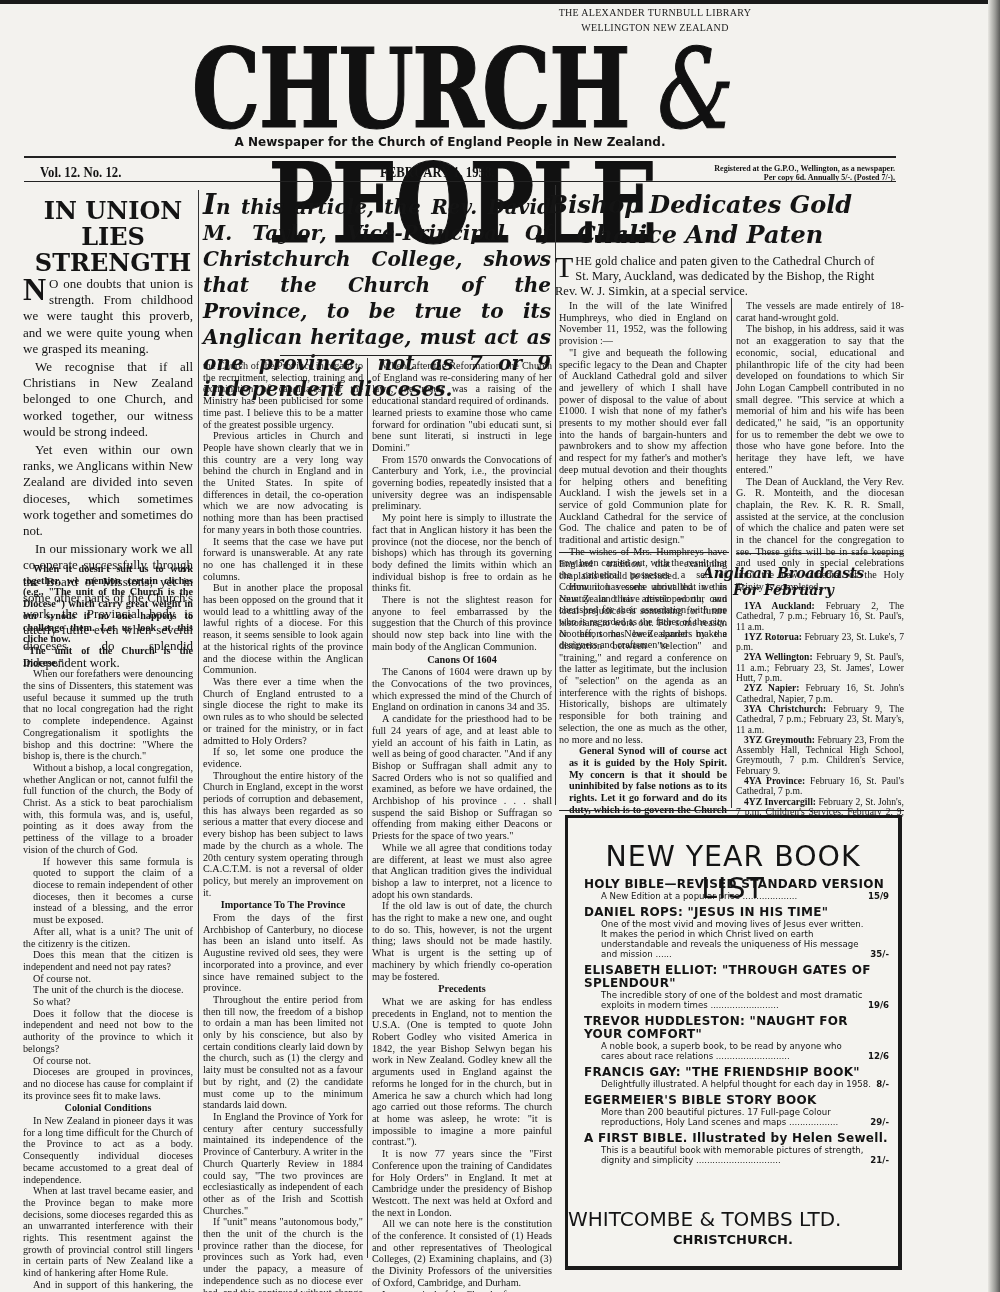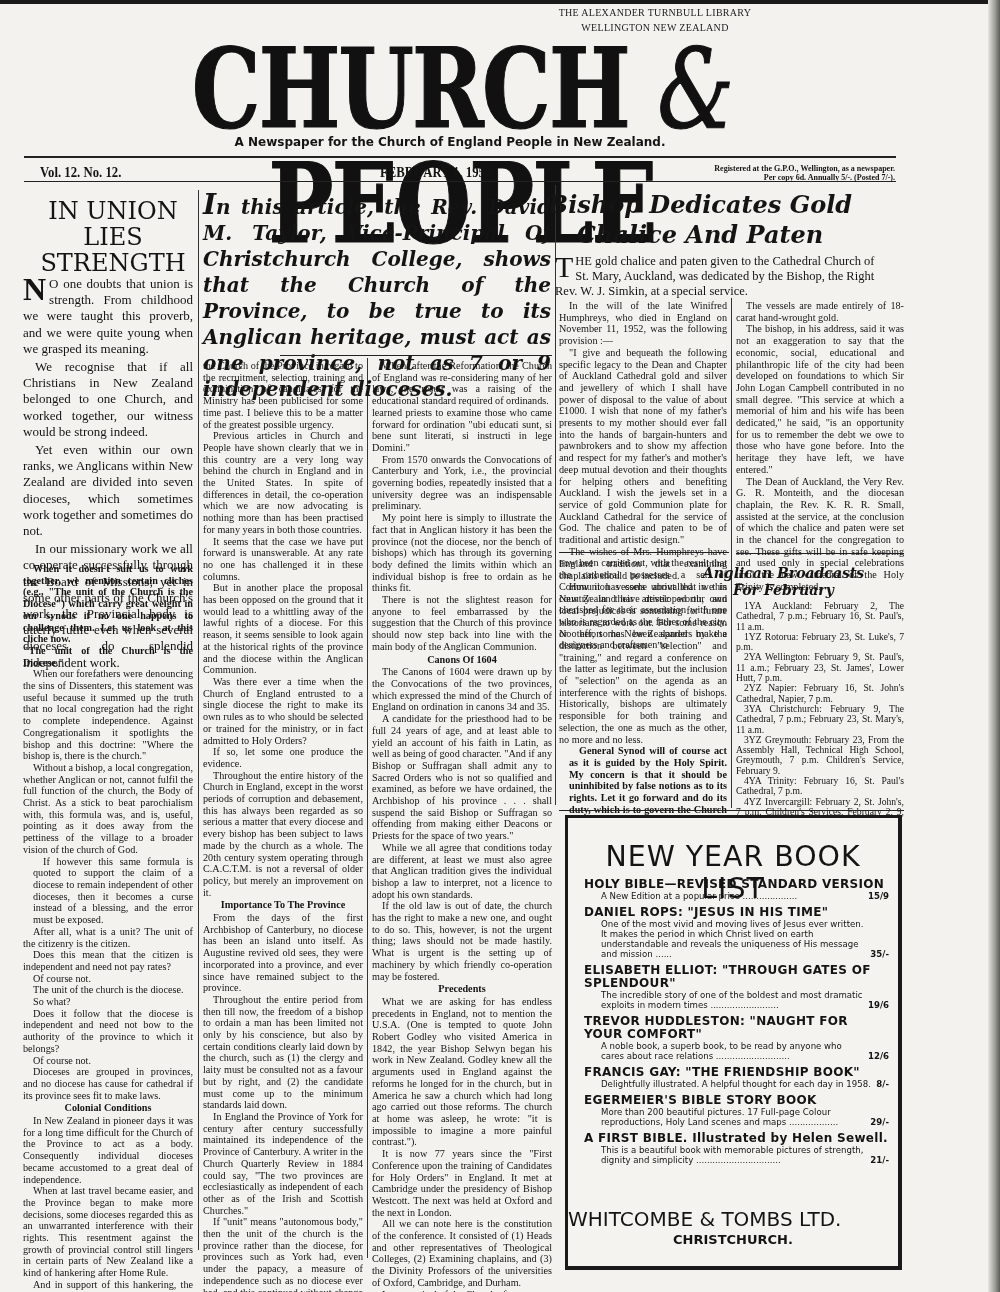--- a/index.html
+++ b/index.html
@@ -32,42 +32,42 @@
   .reg { position: absolute; top: 164px; left: 655px; width: 240px; text-align: right;
     font-size: 8px; line-height: 9px; font-weight: bold; }
 
   .col { position: absolute; font-size: 10.2px; line-height: 11.7px; text-align: justify; }
   .col p { margin: 0; text-indent: 10px; }
   .col .sub { text-align: center; font-weight: bold; text-indent: 0; margin: 1px 0; }
   .col .bold { font-weight: bold; }
   .vline { position: absolute; width: 1px; background: #333; }
 
   .h-union { position: absolute; top: 198px; left: 28px; width: 170px; text-align: center;
-    font-family: "DejaVu Serif", serif; font-weight: normal; font-size: 24px; line-height: 26px; }
+    font-family: "DejaVu Serif", serif; font-weight: bold; font-size: 24px; line-height: 26px; }
   .lead-left { position: absolute; top: 276px; left: 23px; width: 170px;
     font-size: 13px; line-height: 16.2px; text-align: justify; }
   .lead-left p { margin: 0 0 2px 0; text-indent: 12px; }
   .lead-left p.first { text-indent: 0; }
   .dropcap { float: left; font-size: 32px; line-height: 26px; font-weight: bold; margin-right: 3px; }
 
   .intro { position: absolute; top: 192px; left: 203px; width: 348px;
     font-family: "DejaVu Serif", serif; font-style: italic; font-weight: bold;
     font-size: 20px; line-height: 26px; text-align: justify; }
   .intro .bigI { font-size: 28px; }
 
   .h-bishop { position: absolute; top: 190px; left: 535px; width: 330px; text-align: center;
     font-family: "DejaVu Serif", serif; font-style: italic; font-weight: bold; font-size: 24px; line-height: 30px; }
   .bishop-lead { position: absolute; top: 254px; left: 555px; width: 335px; font-size: 12.5px; line-height: 15px; }
   .bishop-lead .dc { float: left; font-size: 30px; line-height: 26px; margin-right: 2px; }
 
   .h-broad { position: absolute; top: 565px; left: 701px; width: 165px; text-align: center;
     font-family: "DejaVu Serif", serif; font-style: italic; font-weight: bold; font-size: 14px; line-height: 17px; }
   .broad-list { position: absolute; top: 601px; left: 736px; width: 168px; font-size: 9.6px; line-height: 10.3px; text-align: justify; }
   .broad-list p { margin: 0; text-indent: 8px; }
-  .broad-list b { font-weight: normal; }
+  .broad-list b { font-weight: bold; }
 
   .ad { position: absolute; top: 815px; left: 565px; width: 330px; height: 448px;
     border: 3px solid #1a1a1a; border-right-width: 4px; border-bottom-width: 4px; background: #f4f3ef;
     font-family: "DejaVu Sans", sans-serif; }
   .ad-title { position: absolute; top: 22px; left: 0; width: 100%; text-align: center; font-size: 29px;
     letter-spacing: 1px; line-height: 32px; transform: scaleX(0.98); }
   .ad-items { position: absolute; top: 60px; left: 16px; width: 305px; }
   .ad-item { margin-bottom: 5px; }
   .ad-item .t { font-weight: bold; font-size: 12px; line-height: 13px; letter-spacing: 0.3px; }
   .ad-item .d { font-size: 8.6px; line-height: 10px; padding-left: 17px; display: flex; }
@@ -126,21 +126,21 @@
     <p>When our forefathers were denouncing the sins of Dissenters, this statement was useful because it summed up the truth that no local congregation had the right to complete independence. Against Congregationalism it spotlights the bishop and this doctrine: "Where the bishop is, there is the church."</p>
     <p>Without a bishop, a local congregation, whether Anglican or not, cannot fulfil the full function of the church, the Body of Christ. As a stick to beat parochialism with, this formula was, and is, useful, pointing as it does away from the pettiness of the village to a broader vision of the church of God.</p>
     <p style="padding-left:10px">If however this same formula is quoted to support the claim of a diocese to remain independent of other dioceses, then it becomes a curse instead of a blessing, and the error must be exposed.</p>
     <p>After all, what is a unit? The unit of the citizenry is the citizen.</p>
     <p>Does this mean that the citizen is independent and need not pay rates?</p>
     <p>Of course not.</p>
     <p>The unit of the church is the diocese.</p>
     <p>So what?</p>
     <p>Does it follow that the diocese is independent and need not bow to the authority of the province to which it belongs?</p>
     <p>Of course not.</p>
-    <p>Dioceses are grouped in provinces, and no diocese has cause for cathedral if its province sees fit to make laws.</p>
+    <p>Dioceses are grouped in provinces, and no diocese has cause for complaint if its province sees fit to make laws.</p>
     <p class="sub">Colonial Conditions</p>
     <p>In New Zealand in pioneer days it was for a long time difficult for the Church of the Province to act as a body. Consequently individual dioceses became accustomed to a great deal of independence.</p>
     <p>When at last travel became easier, and the Province began to make more decisions, some dioceses regarded this as an unwarranted interference with their rights. This resentment against the growth of provincial control still lingers in certain parts of New Zealand like a kind of hankering after Home Rule.</p>
     <p>And in support of this hankering, the cliche is periodically trotted out: "The unit of the church is the diocese."</p>
 
   </div>
 
   <div class="intro"><span class="bigI">I</span><span>n this article, the Rev. David M. Taylor, Vice-Principal Of Christchurch College, shows that the Church of the Province, to be true to its Anglican heritage, must act as one province, not as 7 or 9 independent dioceses.</span></div>
   <div class="rule" style="top:355px;left:280px;width:272px;height:1px;"></div>
 
@@ -207,21 +207,21 @@
     <div>Anglican Broadcasts</div>
     <div>For February</div>
   </div>
   <div class="broad-list">
     <p><b>1YA Auckland:</b> <span>February 2, The Cathedral, 7 p.m.; February 16, St. Paul's, 11 a.m.</span></p>
     <p><b>1YZ Rotorua:</b> <span>February 23, St. Luke's, 7 p.m.</span></p>
     <p><b>2YA Wellington:</b> <span>February 9, St. Paul's, 11 a.m.; February 23, St. James', Lower Hutt, 7 p.m.</span></p>
     <p><b>2YZ Napier:</b> <span>February 16, St. John's Cathedral, Napier, 7 p.m.</span></p>
     <p><b>3YA Christchurch:</b> <span>February 9, The Cathedral, 7 p.m.; February 23, St. Mary's, 11 a.m.</span></p>
     <p><b>3YZ Greymouth:</b> <span>February 23, From the Assembly Hall, Technical High School, Greymouth, 7 p.m. Children's Service, February 9.</span></p>
-    <p><b>4YA Trinity:</b> <span>February 16, St. Paul's Cathedral, 7 p.m.</span></p>
+    <p><b>4YA Province:</b> <span>February 16, St. Paul's Cathedral, 7 p.m.</span></p>
     <p><b>4YZ Invercargill:</b> <span>February 2, St. John's, 7 p.m. Children's Services, February 2, 9, 16, and 23.</span></p>
   </div>
   <div class="rule" style="top:810px;left:559px;width:345px;height:1px;"></div>
 
   <div class="ad">
     <div class="ad-title">NEW YEAR BOOK LIST</div>
     <div class="ad-items">
       <div class="ad-item">
         <div class="t">HOLY BIBLE—REVISED STANDARD VERSION</div>
         <div class="d">

